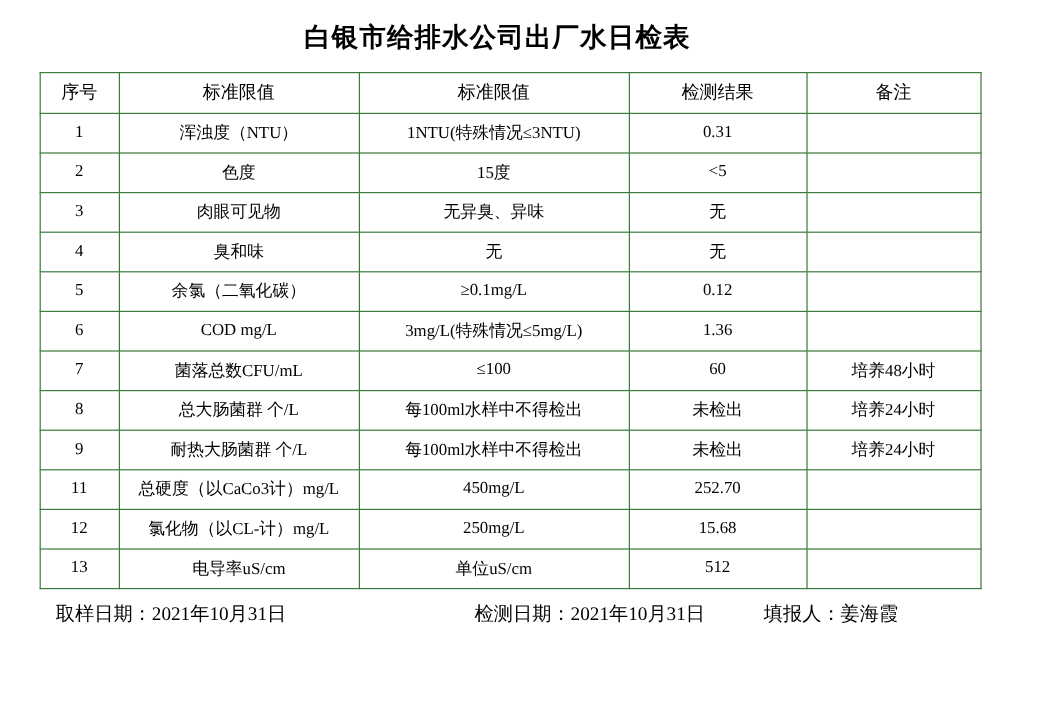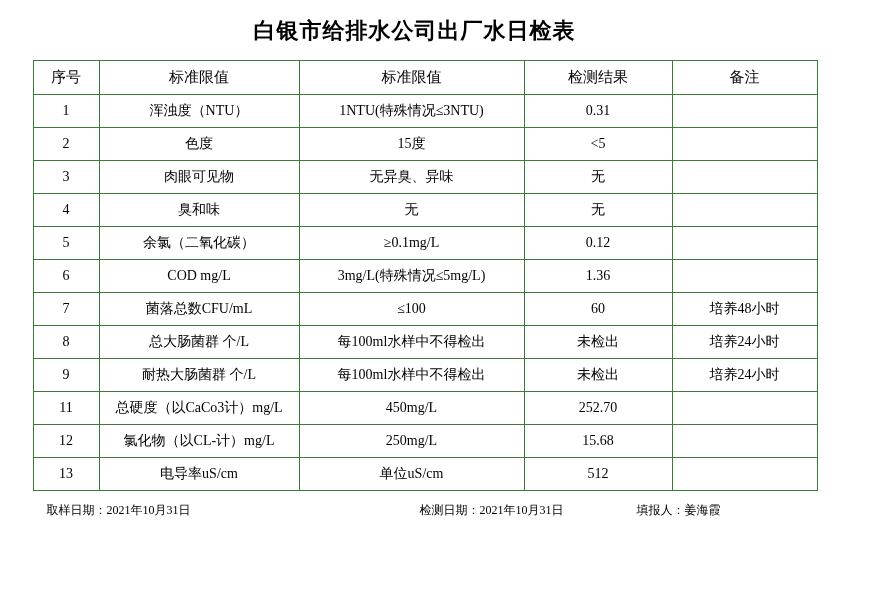--- a/index.html
+++ b/index.html
@@ -64,21 +64,21 @@
   }
   .cell-xs {
     font-size: 12.5px;
   }
 
   .footer {
     width: 784px;
     margin: 0 auto;
     padding-top: 11px;
     display: flex;
-    font-size: 12px;
+    font-size: 16px;
   }
   .footer .f-sample { width: 300px; text-align: left; padding-left: 24px; }
   .footer .f-test   { width: 290px; text-align: center; }
   .footer .f-filler { flex: 1; text-align: left; }
 </style>
 </head>
 <body>
 
 <div class="page">
 

